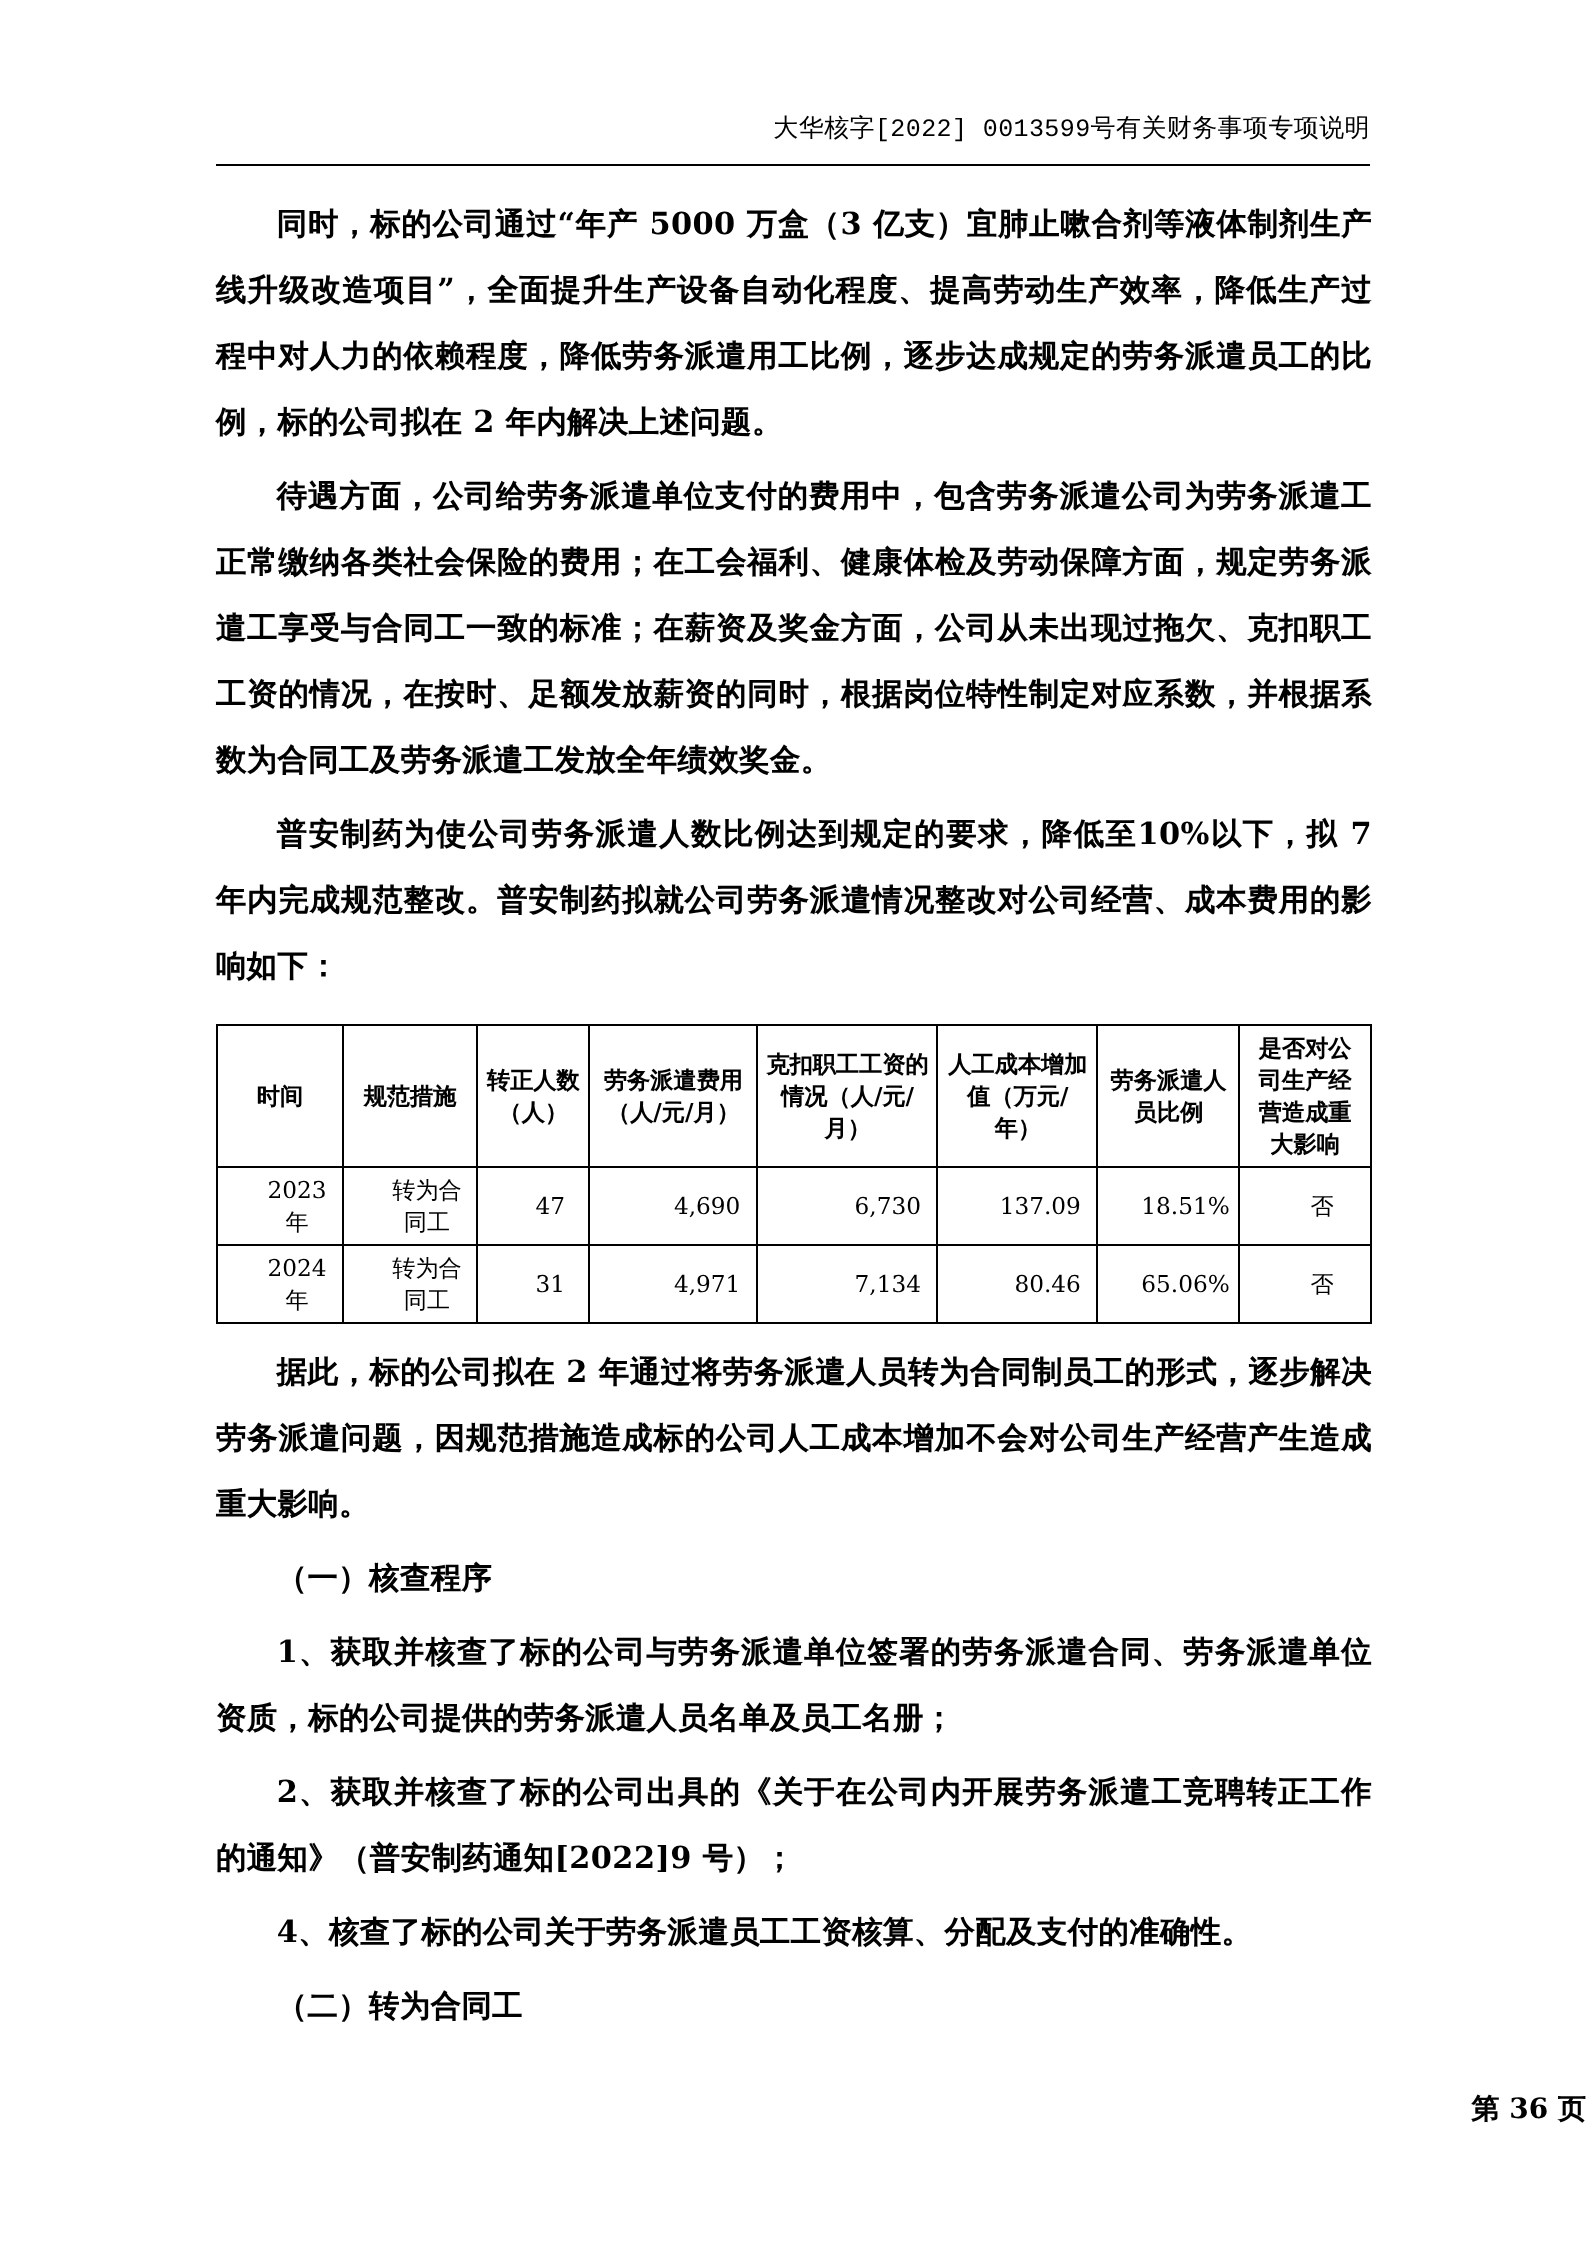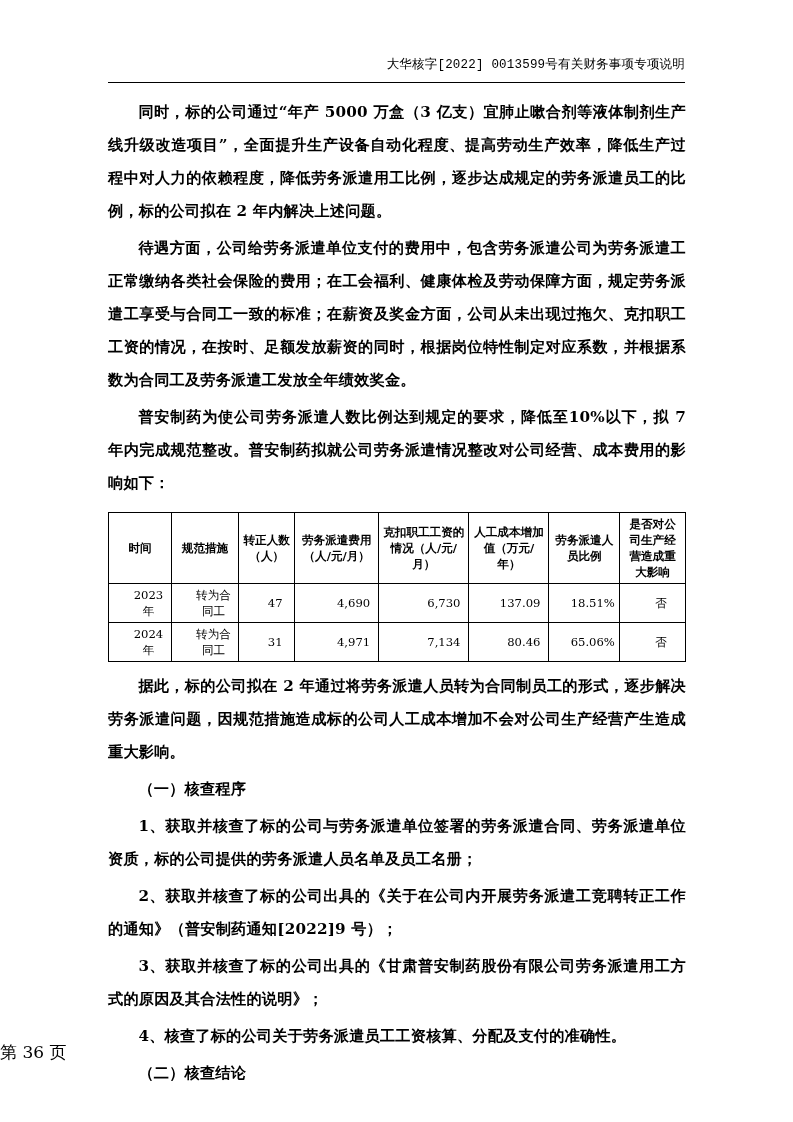--- a/index.html
+++ b/index.html
@@ -84,23 +84,24 @@
   }
   table.data-table tbody td.num {
     text-align: right;
     padding-right: 8px;
   }
   .footer {
     position: absolute;
     bottom: 58px;
     left: 0;
     width: 100%;
-    text-align: left;
-    font-size: 17px;
+    text-align: right;
+    font-size: 14px;
     font-family: "DejaVu Serif", "Liberation Serif", serif;
+    font-weight: bold;
   }
   .col-time { width: 58px; }
   .col-measure { width: 74px; }
   .col-convert { width: 54px; }
   .col-fee { width: 86px; }
   .col-after { width: 96px; }
   .col-labor { width: 76px; }
   .col-ratio { width: 62px; }
   .col-impact { width: 72px; }
 </style>
@@ -154,21 +155,20 @@
         </tr>
       </tbody>
     </table>
 
     <p class="para">据此，标的公司拟在 2 年通过将劳务派遣人员转为合同制员工的形式，逐步解决劳务派遣问题，因规范措施造成标的公司人工成本增加不会对公司生产经营产生造成重大影响。</p>
 
 
     <p class="para">（一）核查程序</p>
     <p class="para">1、获取并核查了标的公司与劳务派遣单位签署的劳务派遣合同、劳务派遣单位资质，标的公司提供的劳务派遣人员名单及员工名册；</p>
     <p class="para">2、获取并核查了标的公司出具的《关于在公司内开展劳务派遣工竞聘转正工作的通知》（普安制药通知[2022]9 号）；</p>
-    <p class="para">3、获取并核查了标的公司出具的《甘肃普安制药股份有限公司劳务派遣用工方式的原因及其合法性的说明》；</p>
     <p class="para">4、核查了标的公司关于劳务派遣员工工资核算、分配及支付的准确性。</p>
-    <p class="para">（二）核查结论</p>
+    <p class="para">（二）转为合同工</p>
 
   </div>
 
   <div class="footer">第 36 页</div>
 
 </div>
 
 </body></html>

